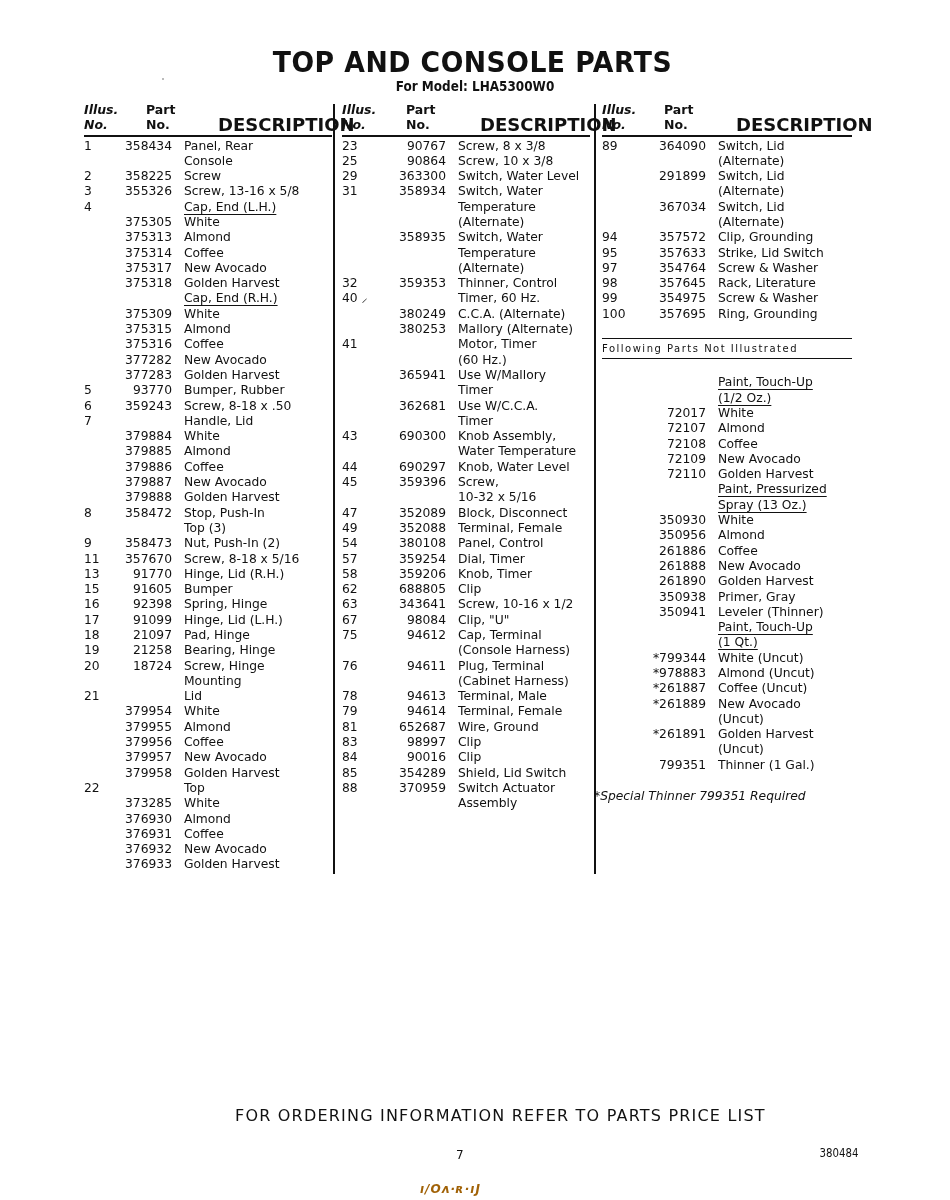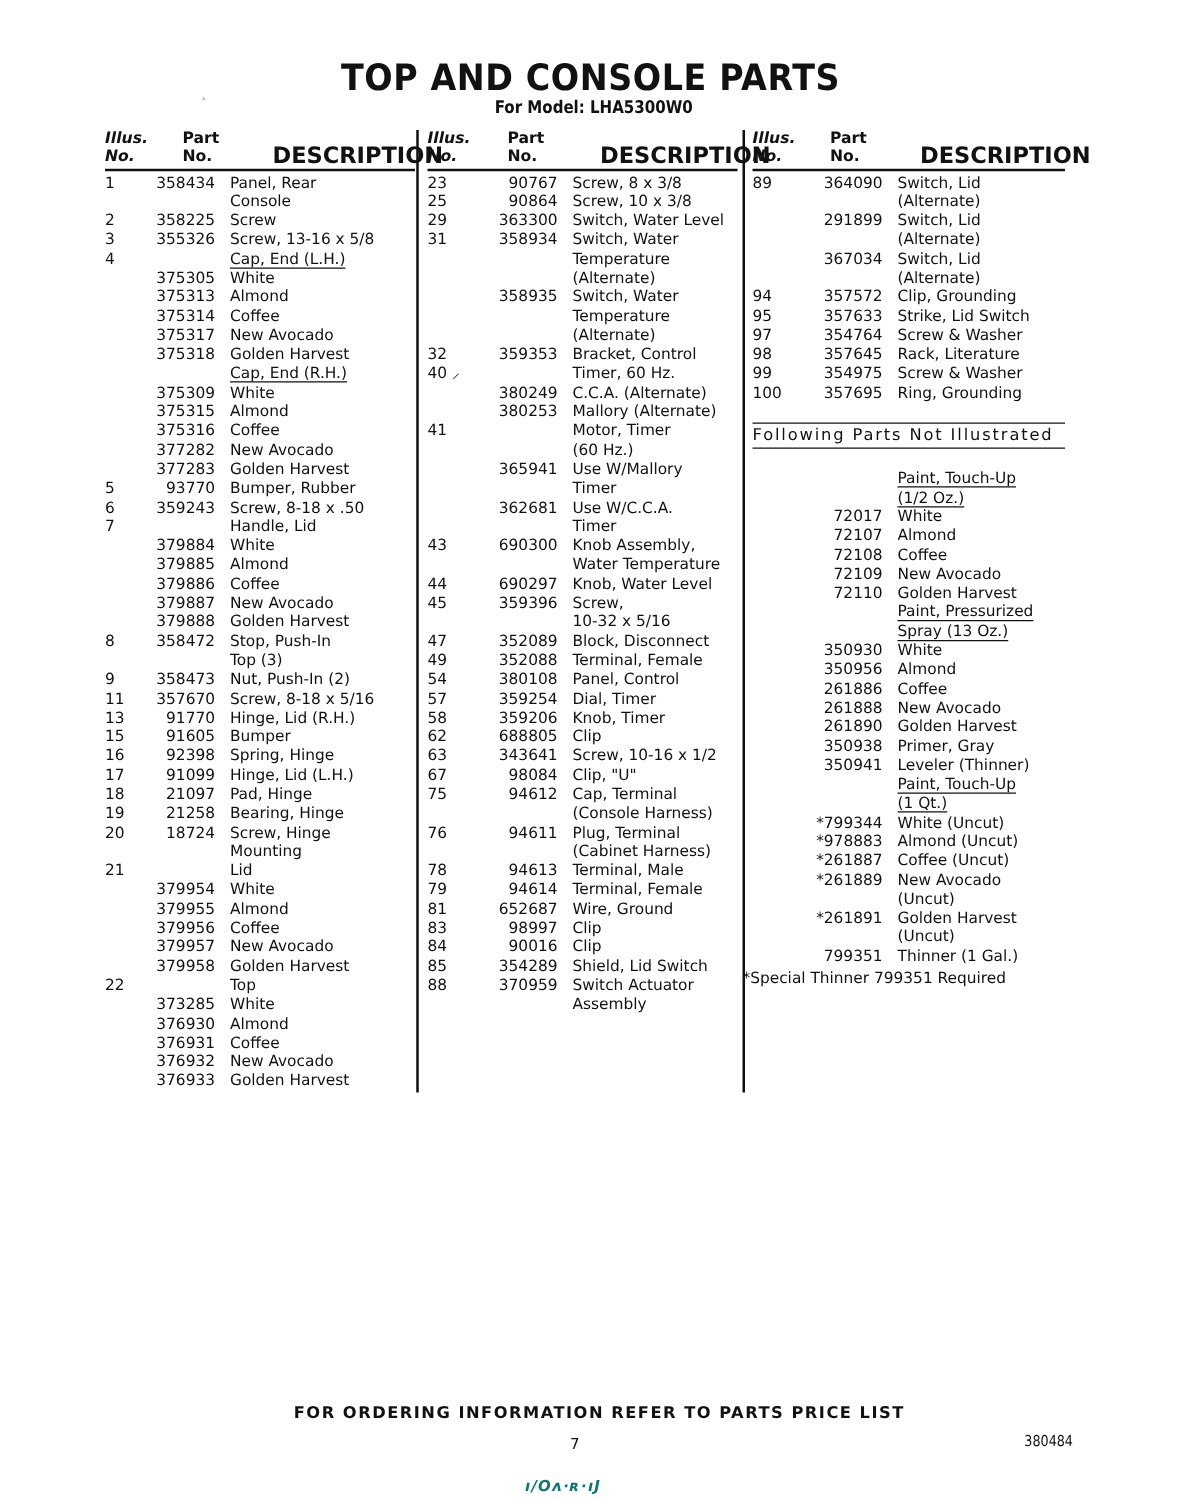--- a/index.html
+++ b/index.html
@@ -38,34 +38,34 @@
     .row { display: flex; white-space: nowrap; }
     .c-illus { width: 38px; flex: none; }
     .c-part { width: 62px; flex: none; text-align: right; padding-right: 12px; box-sizing: border-box; }
     .c-desc { flex: 1; }
     .col2 .c-illus { width: 40px; }
     .col2 .c-part { width: 76px; }
     .col3 .c-illus { width: 38px; }
     .col3 .c-part { width: 78px; }
     .ul { text-decoration: underline; text-underline-offset: 3px; }
     .section-head {
-      margin-top: 16px; margin-bottom: 8px; letter-spacing: 1.5px; font-size: 13px;
+      margin-top: 16px; margin-bottom: 8px; letter-spacing: 1.5px; font-size: 10px;
       border-top: 1.5px solid #111; border-bottom: 1.5px solid #111; padding: 2px 0;
       white-space: nowrap;
     }
-    .footnote { margin-top: 2px; white-space: nowrap; margin-left: -8px; }
+    .footnote { margin-top: 16px; white-space: nowrap; margin-left: -8px; font-style: italic; }
     .order {
-      position: absolute; top: 1106px; left: 235px; font-weight: bold;
-      font-size: 13px; letter-spacing: 1.2px; white-space: nowrap; margin-top: 17px;
+      position: absolute; top: 1106px; left: 235px; font-weight: normal;
+      font-size: 16px; letter-spacing: 1.2px; white-space: nowrap;
     }
     .page-no { position: absolute; top: 1148px; left: 456px; font-size: 12px; }
     .doc-no { position: absolute; top: 1146px; left: 816px; font-size: 12px; transform: scaleX(0.85); }
     .scribble {
       position: absolute; top: 1182px; left: 420px; font-style: italic; font-weight: bold;
-      font-size: 12px; color: #0f766e; letter-spacing: 1px;
+      font-size: 12px; color: #a16207; letter-spacing: 1px;
     }
     .tick-mark { position: absolute; left: 162px; top: 78px; width: 2px; height: 2px; background: #bbb; }
   </style>
 </head>
 <body>
 
 <div class="title"><span class="title-inner">TOP AND CONSOLE PARTS</span></div>
 <div class="subtitle"><span>For Model: LHA5300W0</span></div>
 <div class="tick-mark"></div>
 
@@ -372,21 +372,21 @@
         <span class="c-desc">Temperature</span>
       </div>
       <div class="row">
         <span class="c-illus"></span>
         <span class="c-part"></span>
         <span class="c-desc">(Alternate)</span>
       </div>
       <div class="row">
         <span class="c-illus">32</span>
         <span class="c-part">359353</span>
-        <span class="c-desc">Bracket, Control</span>
+        <span class="c-desc">Thinner, Control</span>
       </div>
       <div class="row">
         <span class="c-illus">40 ⸝</span>
         <span class="c-part"></span>
         <span class="c-desc">Timer, 60 Hz.</span>
       </div>
       <div class="row">
         <span class="c-illus"></span>
         <span class="c-part">380249</span>
         <span class="c-desc">C.C.A. (Alternate)</span>

